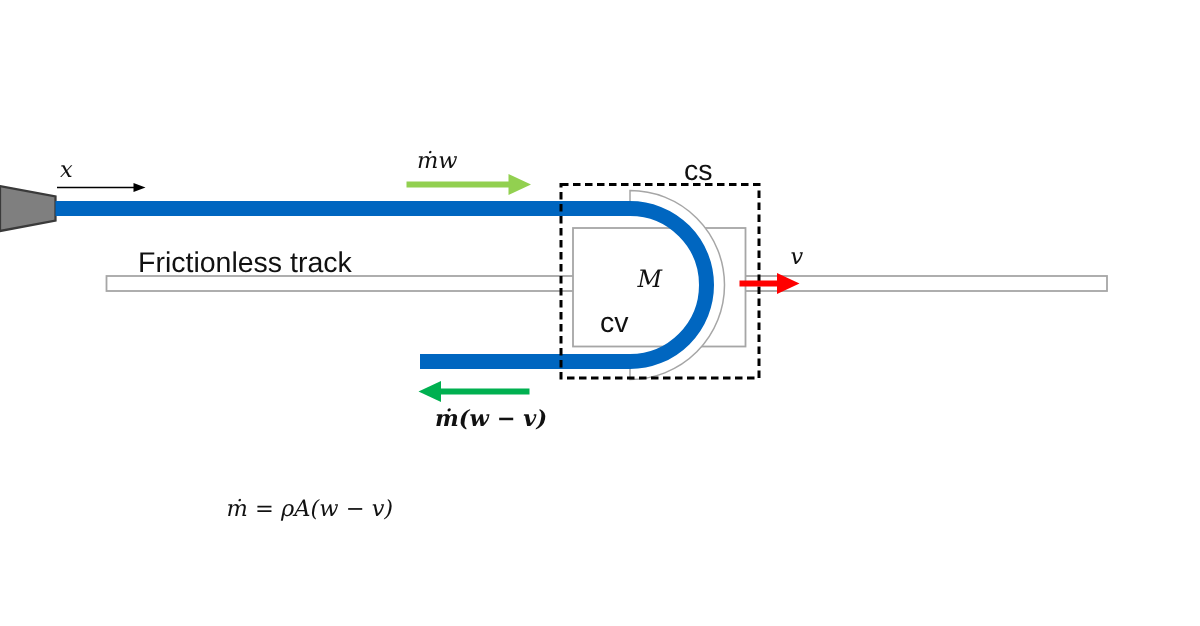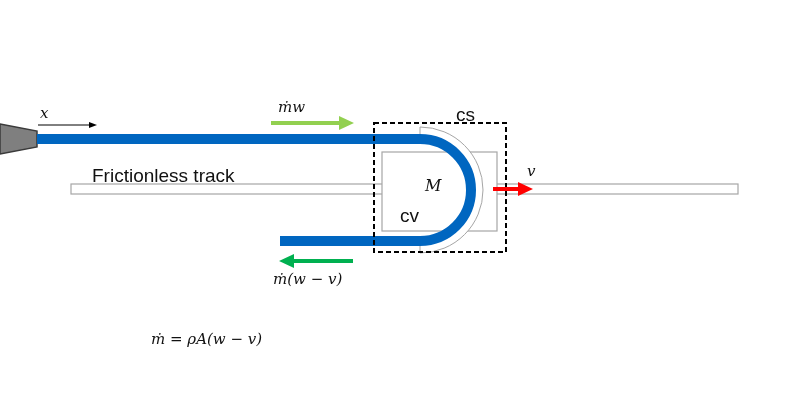--- a/index.html
+++ b/index.html
@@ -39,14 +39,14 @@
   <polygon points="533,189 518,182 518,196" fill="#ff0000"></polygon>
 </svg>
 
 <div class="lbl math" style="left:40px;top:104px;">x</div>
 <div class="lbl math" style="left:278px;top:98px;">ṁw</div>
 <div class="lbl sans" style="left:456px;top:104px;">cs</div>
 <div class="lbl sans" style="left:92px;top:165px;">Frictionless track</div>
 <div class="lbl math" style="left:425px;top:176px;font-size:16px;">M</div>
 <div class="lbl sans" style="left:400px;top:205px;text-align:center;">cv</div>
 <div class="lbl math" style="left:527px;top:162px;">v</div>
-<div class="lbl math" style="left:273px;top:270px;">ṁ(w − v)</div>
+<div class="lbl math" style="left:290px;top:270px;font-weight:bold;">ṁ(w − v)</div>
 <div class="lbl math" style="left:151px;top:330px;">ṁ =  ρA(w − v)</div>
 
 </body></html>

